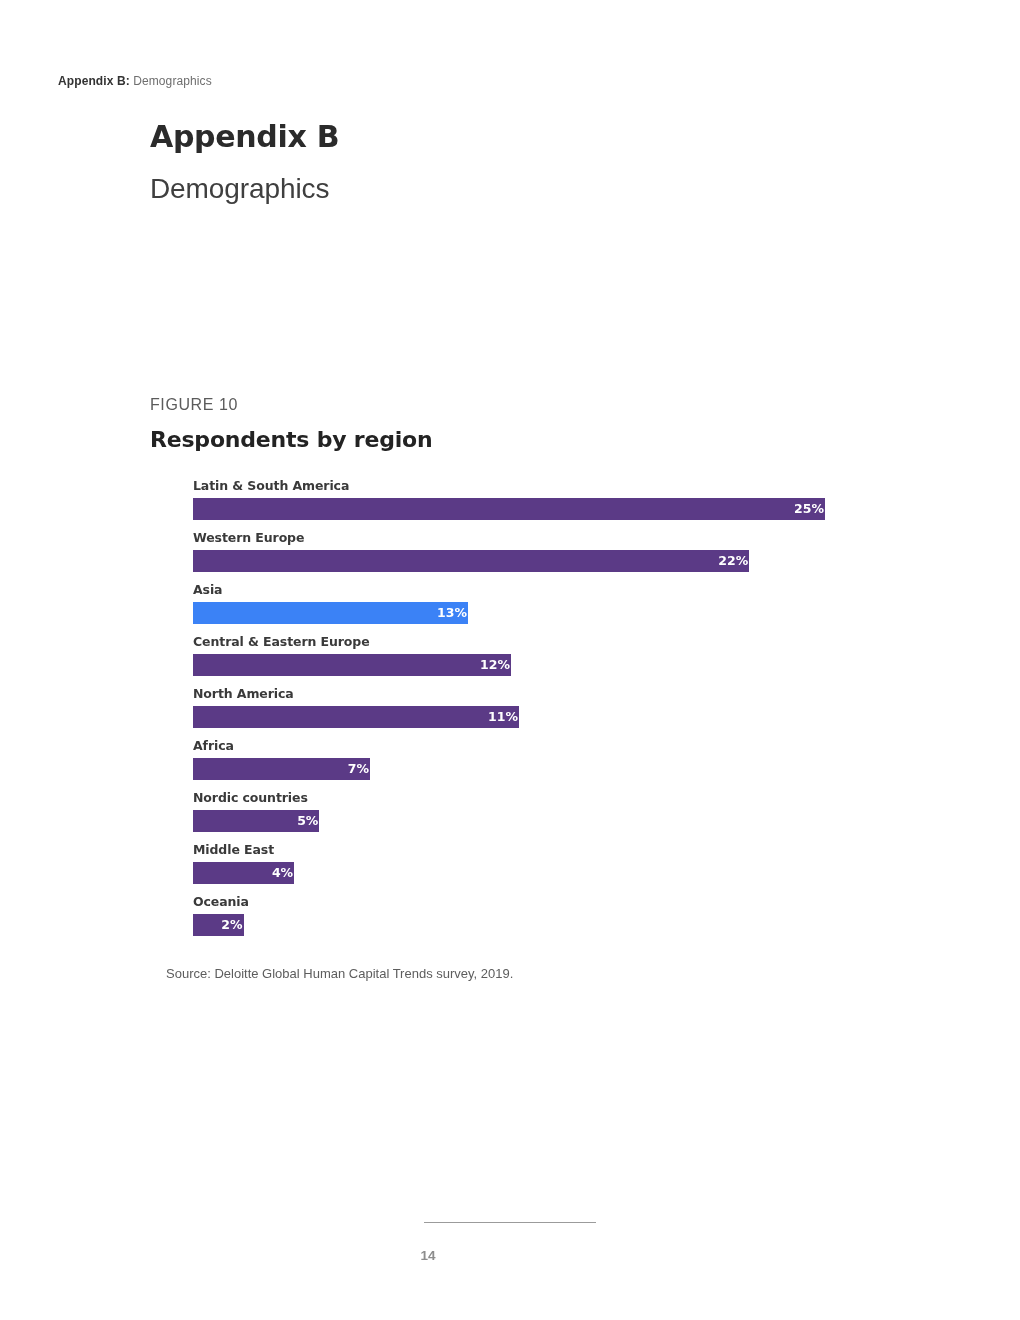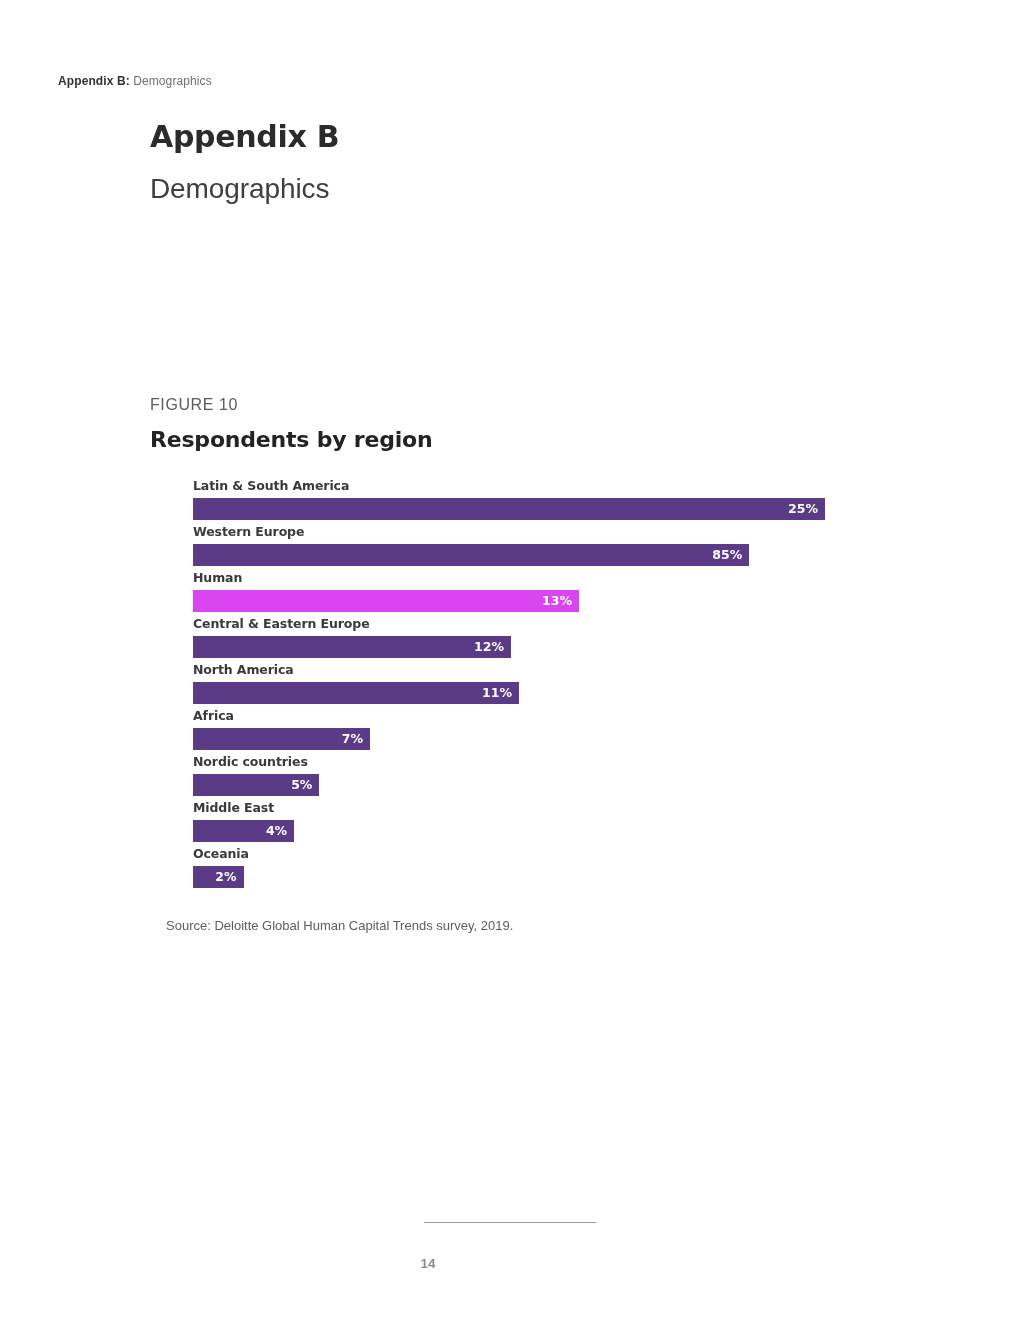--- a/index.html
+++ b/index.html
@@ -80,42 +80,42 @@
     font-family: "DejaVu Sans", sans-serif;
     letter-spacing: -0.2px;
   }
 
   .chart {
     margin-top: 26px;
     position: relative;
     padding-left: 43px;
   }
   .bar-row {
-    margin-bottom: 4px;
+    margin-bottom: 10px;
   }
   .bar-label {
     font-size: 12.5px;
     font-weight: bold;
     color: #3a3a3a;
     font-family: "DejaVu Sans", sans-serif;
     margin-bottom: 5px;
     letter-spacing: -0.1px;
   }
   .bar-track {
     position: relative;
     height: 22px;
   }
   .bar-fill {
     height: 22px;
     background: #5b3a86;
     display: flex;
     align-items: center;
     justify-content: flex-end;
     box-sizing: border-box;
-    padding-right: 7px;
+    padding-right: 1px;
     min-width: 26px;
   }
   .bar-value {
     color: #ffffff;
     font-size: 12.5px;
     font-weight: bold;
     font-family: "DejaVu Sans", sans-serif;
     line-height: 1;
   }
 
@@ -139,21 +139,20 @@
   .page-number {
     position: absolute;
     left: 0;
     top: 1248px;
     width: 856px;
     text-align: center;
     font-size: 13.5px;
     color: #8d8d8d;
     font-weight: bold;
     font-family: "Liberation Sans", sans-serif;
-    margin-top: 8px;
   }
 </style>
 </head>
 <body>
 
 <div class="running-head">
   <span class="rh-strong">Appendix B:</span><span class="rh-rest"> Demographics</span>
 </div>
 
 <div class="title-block">
@@ -171,28 +170,28 @@
         <div class="bar-track">
           <div class="bar-fill" style="width: 632px; background: rgb(91, 58, 134);">
             <span class="bar-value">25%</span>
           </div>
         </div>
       </div>
       <div class="bar-row">
         <div class="bar-label">Western Europe</div>
         <div class="bar-track">
           <div class="bar-fill" style="width: 556.16px; background: rgb(91, 58, 134);">
-            <span class="bar-value">85%</span>
-          </div>
-        </div>
-      </div>
-      <div class="bar-row">
-        <div class="bar-label">Human</div>
-        <div class="bar-track">
-          <div class="bar-fill" style="width: 386px; background: #d946ef;">
+            <span class="bar-value">22%</span>
+          </div>
+        </div>
+      </div>
+      <div class="bar-row">
+        <div class="bar-label">Asia</div>
+        <div class="bar-track">
+          <div class="bar-fill" style="width: 275px; background: #3b82f6;">
             <span class="bar-value">13%</span>
           </div>
         </div>
       </div>
       <div class="bar-row">
         <div class="bar-label">Central &amp; Eastern Europe</div>
         <div class="bar-track">
           <div class="bar-fill" style="width: 318px; background: rgb(91, 58, 134);">
             <span class="bar-value">12%</span>
           </div>

